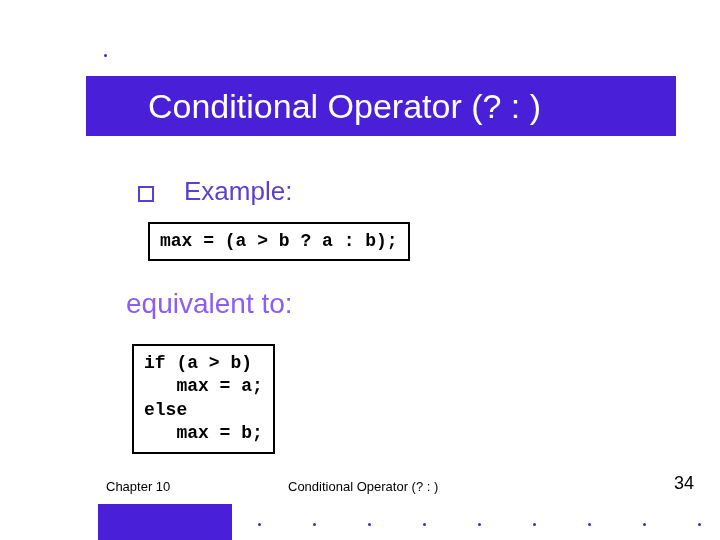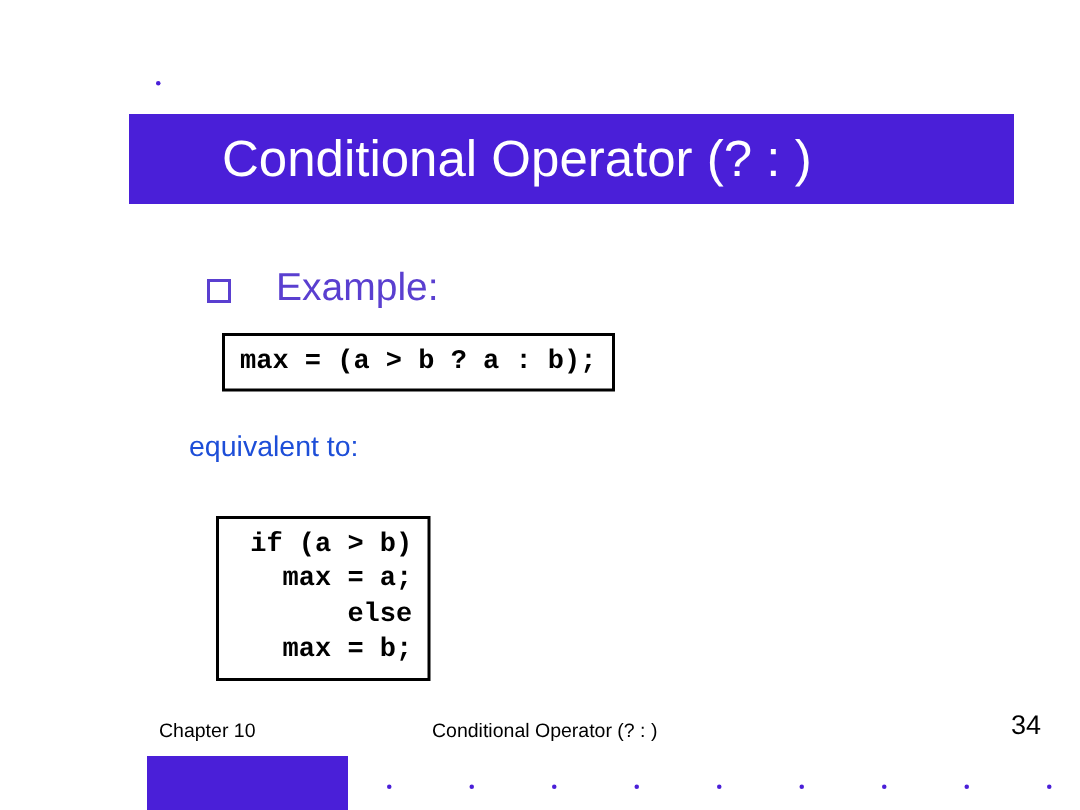--- a/index.html
+++ b/index.html
@@ -66,36 +66,35 @@
     position: absolute;
     border: 2px solid #000;
     background: #fff;
     font-family: "Courier New", monospace;
     font-size: 18px;
     font-weight: bold;
     color: #000;
     padding: 6px 10px;
     line-height: 1.3;
     white-space: pre;
-    text-align: right;
   }
   .code-box.box1 {
     top: 186px;
     left: 112px;
   }
   .code-box.box2 {
     top: 308px;
-    left: 108px;
+    left: 96px;
   }
   .equiv-label {
     position: absolute;
     top: 252px;
     left: 90px;
-    font-size: 19px;
-    color: #1d4ed8;
+    font-size: 28px;
+    color: #8b5cf6;
   }
   .footer-left-band {
     position: absolute;
     bottom: 0;
     left: 62px;
     width: 134px;
     height: 48px;
     background: #4a1fd8;
   }
   .footer-dots {

